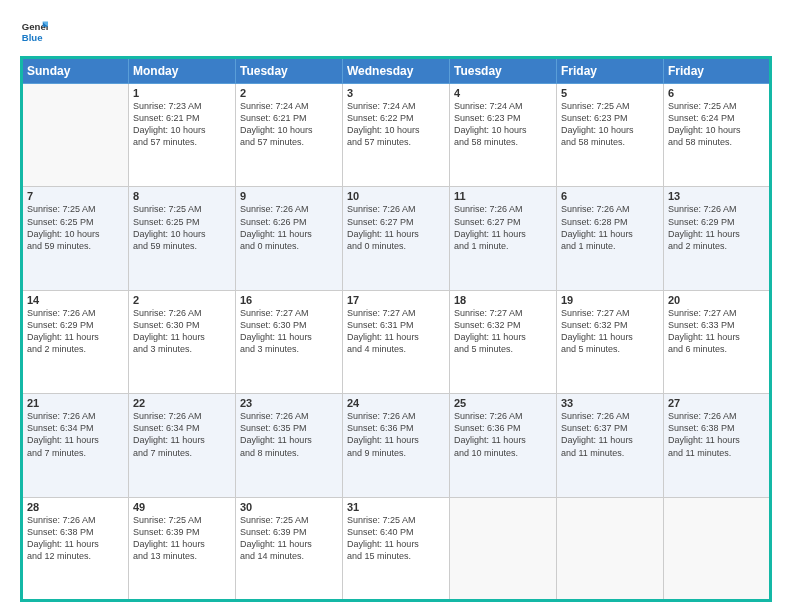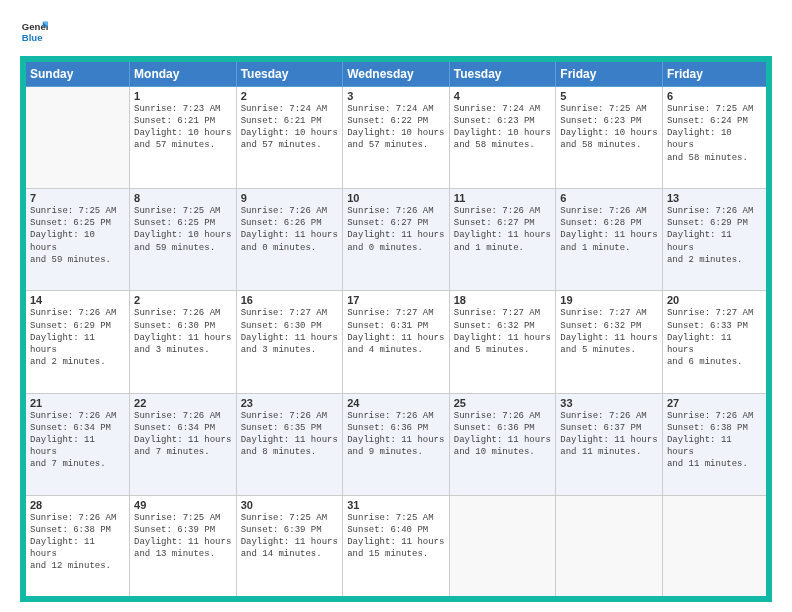--- a/index.html
+++ b/index.html
@@ -40,21 +40,21 @@
       font-weight: normal;
       color: #333;
       line-height: 1.1;
     }
     .location {
       font-size: 13px;
       color: #555;
     }
     .calendar {
       flex: 1;
-      border: 6px solid #14b8a6;
+      border: 3px solid #14b8a6;
       border-collapse: collapse;
       width: 100%;
       table-layout: fixed;
     }
     .calendar th {
       background: #3a7ec8;
       color: #fff;
       font-size: 12px;
       font-weight: bold;
       padding: 5px 4px;
@@ -77,21 +77,20 @@
       font-size: 11px;
       font-weight: bold;
       color: #333;
       display: block;
       margin-bottom: 1px;
     }
     .day-info {
       font-size: 9px;
       color: #444;
       line-height: 1.35;
-      font-family: Liberation Mono, monospace;
     }
     .row-alt td {
       background: #f0f4fa;
     }
   </style>
 </head>
 <body>
 
 <div class="page">
   <div class="header">

